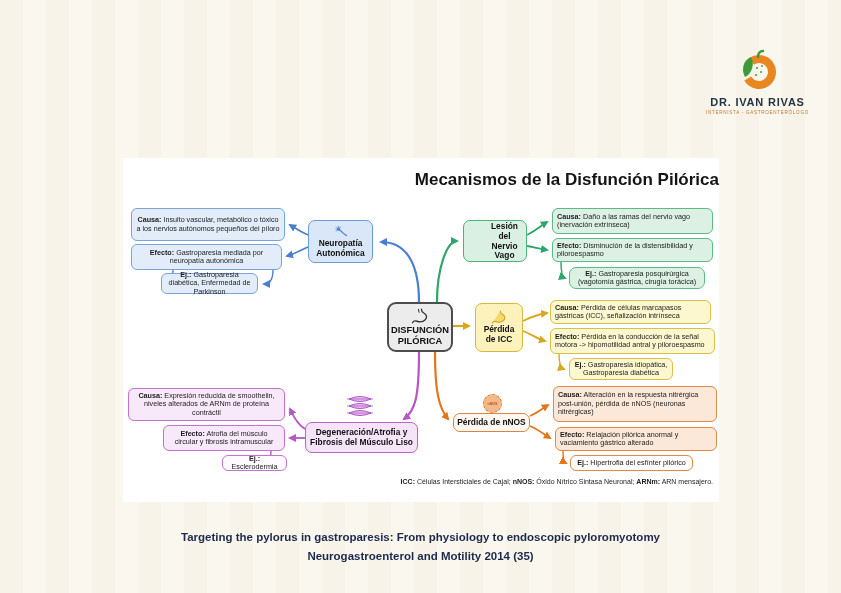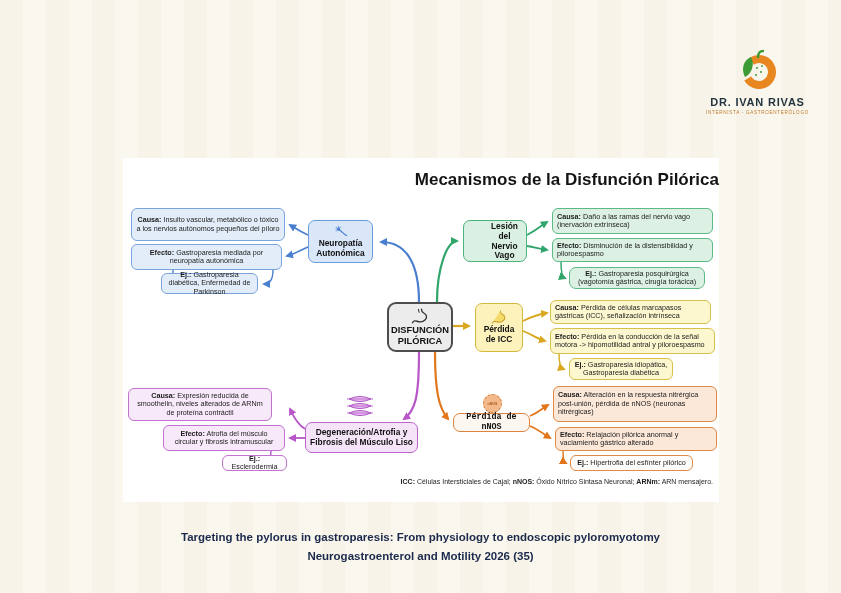--- a/index.html
+++ b/index.html
@@ -32,21 +32,21 @@
   .blue-b{background:#e3edfa;border:1.2px solid #7ba4dd;}
   .blue-n{background:#d9e7f8;border:1.6px solid #6b9bd8;}
   
   .green-b{background:#dcf1e4;border:1.2px solid #5cbb85;}
   .green-n{background:#d9f0e2;border:1.6px solid #4cb37a;padding-left:21px;}
   
   .yellow-b{background:#fdf7cf;border:1.2px solid #d9c04a;}
   .yellow-n{background:#fdf2bc;border:1.6px solid #d5b93e;}
   
   .orange-b{background:#fce8d9;border:1.2px solid #e08a46;}
-  .orange-n{background:#fdf7f1;border:1.6px solid #df8340;font-family:Liberation Mono, monospace;}
+  .orange-n{background:#fdf7f1;border:1.6px solid #df8340;}
   .orange-ej{background:#fffdfb;border:1.2px solid #e08a46;}
   
   .purple-b{background:#f7e9f9;border:1.2px solid #c272cf;}
   .purple-n{background:#f5e4f8;border:1.6px solid #bb63ca;}
   .purple-ej{background:#fefbff;border:1.2px solid #c272cf;}
   
   .center-n{background:#ececec;border:2px solid #4d4d4d;border-radius:9px;}
   .center-n .nlabel{font-size:9.3px;}
   
   .nnos-badge{position:absolute;z-index:2;width:17px;height:17px;border-radius:50%;
@@ -212,31 +212,31 @@
       <path d="M3 12 Q14 7 25 12 Q14 17 3 12 Z"></path>
       <path d="M3 19 Q14 14 25 19 Q14 24 3 19 Z"></path>
     </g>
     <g stroke="#b054c4" stroke-width="0.8">
       <path d="M1 5 H27 M1 12 H27 M1 19 H27"></path>
     </g>
   </svg>
   <div class="node purple-n" style="left:182px;top:264px;width:113px;height:31px;">
     <div class="nlabel">Degeneración/Atrofia y Fibrosis del Músculo Liso</div>
   </div>
-  <div class="bx purple-b txt-c" style="left:5px;top:230px;width:144px;height:33px;">
+  <div class="bx purple-b txt-c" style="left:5px;top:230px;width:157px;height:33px;">
     <div class="inner"><b>Causa:</b><span> Expresión reducida de smoothelin, niveles alterados de ARNm de proteína contráctil</span></div>
   </div>
   <div class="bx purple-b txt-c" style="left:40px;top:267px;width:122px;height:26px;">
     <div class="inner"><b>Efecto:</b><span> Atrofia del músculo circular y fibrosis intramuscular</span></div>
   </div>
   <div class="bx purple-ej txt-c" style="left:74px;top:297px;width:65px;height:16px;margin-left:25px;">
     <div class="inner"><b>Ej.:</b><span> Esclerodermia</span></div>
   </div>
 
   <div class="footnote">
     <b>ICC:</b><span> Células Intersticiales de Cajal; </span><b>nNOS:</b><span> Óxido Nítrico Sintasa Neuronal; </span><b>ARNm:</b><span> ARN mensajero.</span>
   </div>
 </div>
 
 <div class="citation">
   <div>Targeting the pylorus  in gastroparesis: From physiology to endoscopic pyloromyotomy</div>
-  <div>Neurogastroenterol and Motility  2026 (35)</div>
+  <div>Neurogastroenterol and Motility  2014 (35)</div>
 </div>
 
 </body></html>

